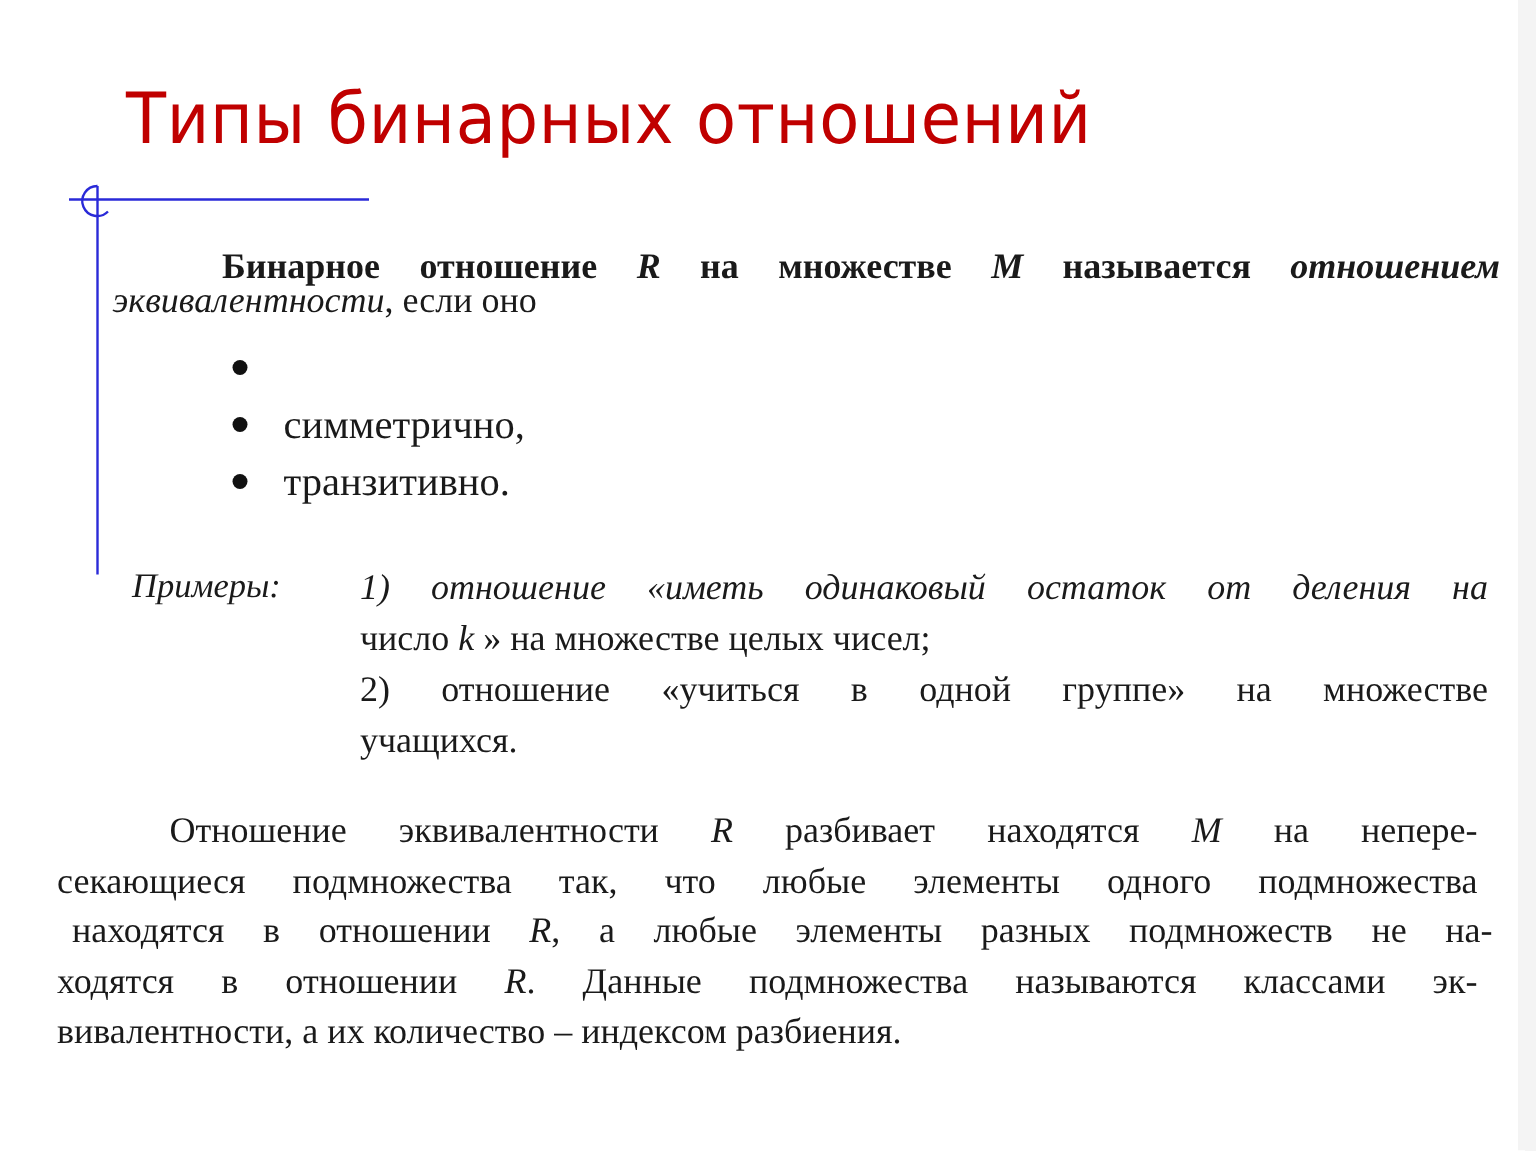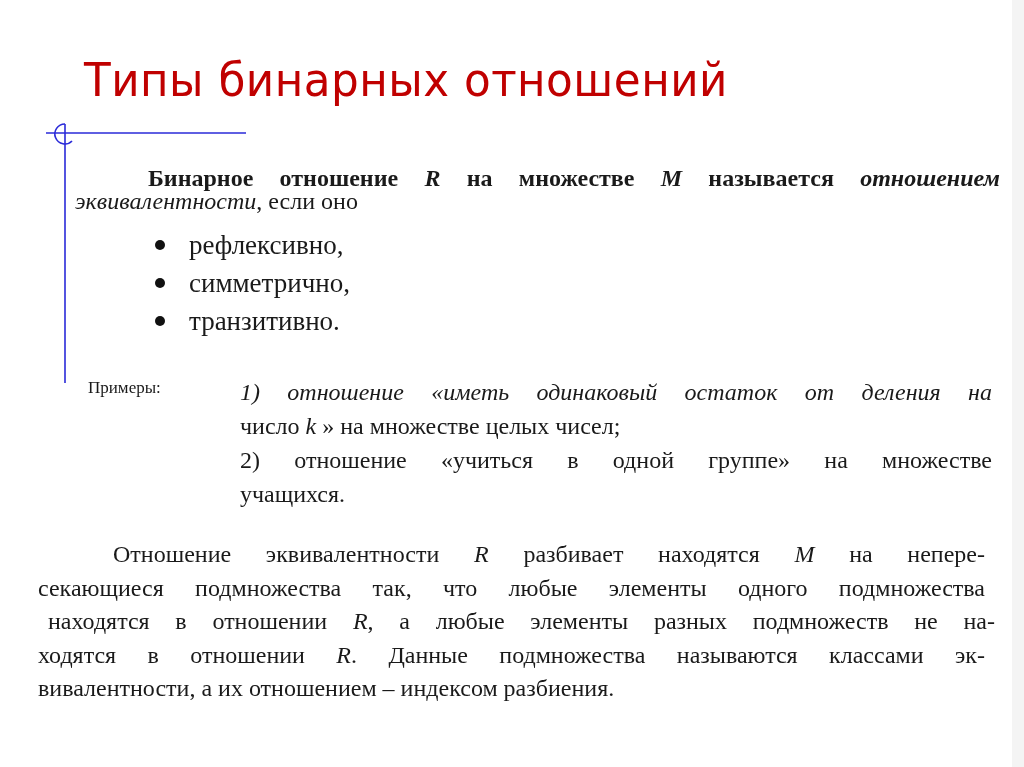--- a/index.html
+++ b/index.html
@@ -26,21 +26,21 @@
   .it { font-style: italic; }
   .just { text-align: justify; text-align-last: justify; white-space: normal; }
 
   .def-l1 { left: 148px; top: 165px; width: 852px; font-size: 24px; word-spacing: 3px; font-weight: bold; }
   .def-l2 { left: 75px; top: 188px; font-size: 24px; }
 
   .bullets { position: absolute; left: 150px; top: 226px; margin: 0; padding: 0; list-style: none; }
   .bullets li { font-size: 27px; height: 38px; line-height: 38px; display: flex; align-items: center; }
   .bullets .dot { display: inline-block; width: 10px; height: 10px; border-radius: 50%; background: #111; margin: 0 24px 0 5px; }
 
-  .ex-label { left: 88px; top: 378px; font-size: 17px; }
+  .ex-label { left: 88px; top: 378px; font-size: 23px; font-style: italic; }
   .ex-line { left: 240px; font-size: 24px; }
   .ex-l1 { top: 379px; width: 752px; word-spacing: 2px; font-style: italic; }
   .ex-l2 { top: 413px; }
   .ex-l3 { top: 447px; width: 752px; word-spacing: 4px; }
   .ex-l4 { top: 481px; }
 
   .p3 { font-size: 24px; }
   .p3-l1 { left: 113px; top: 541px; width: 872px; }
   .p3-l2 { left: 38px; top: 575px; width: 947px; }
   .p3-l3 { left: 48px; top: 608px; width: 947px; }
@@ -63,21 +63,20 @@
 <div class="text just def-l1">
   <span>Бинарное отношение </span><span class="it">R</span><span> на множестве </span><span class="it">M</span><span> называется </span><span class="it">отношением</span>
 </div>
 <div class="text def-l2">
   <span class="it">эквивалентности</span><span>, если оно</span>
 </div>
 
 <ul class="bullets">
   <li>
       <span class="dot"></span>
-      <span>рефлексивно,</span>
     </li>
   <li>
       <span class="dot"></span>
       <span>симметрично,</span>
     </li>
   <li>
       <span class="dot"></span>
       <span>транзитивно.</span>
     </li>
 </ul>
@@ -93,13 +92,13 @@
 <div class="text just p3 p3-l1">
   <span>Отношение эквивалентности </span><span class="it">R</span><span> разбивает находятся </span><span class="it">M</span><span> на непере-</span>
 </div>
 <div class="text just p3 p3-l2">секающиеся подмножества так, что любые элементы одного подмножества</div>
 <div class="text just p3 p3-l3">
   <span>находятся в отношении </span><span class="it">R</span><span>, а любые элементы разных подмножеств не на-</span>
 </div>
 <div class="text just p3 p3-l4">
   <span>ходятся в отношении </span><span class="it">R</span><span>. Данные подмножества называются классами эк-</span>
 </div>
-<div class="text p3 p3-l5">вивалентности, а их отношением – индексом разбиения.</div>
+<div class="text p3 p3-l5">вивалентности, а их количество – индексом разбиения.</div>
 
 </body></html>

